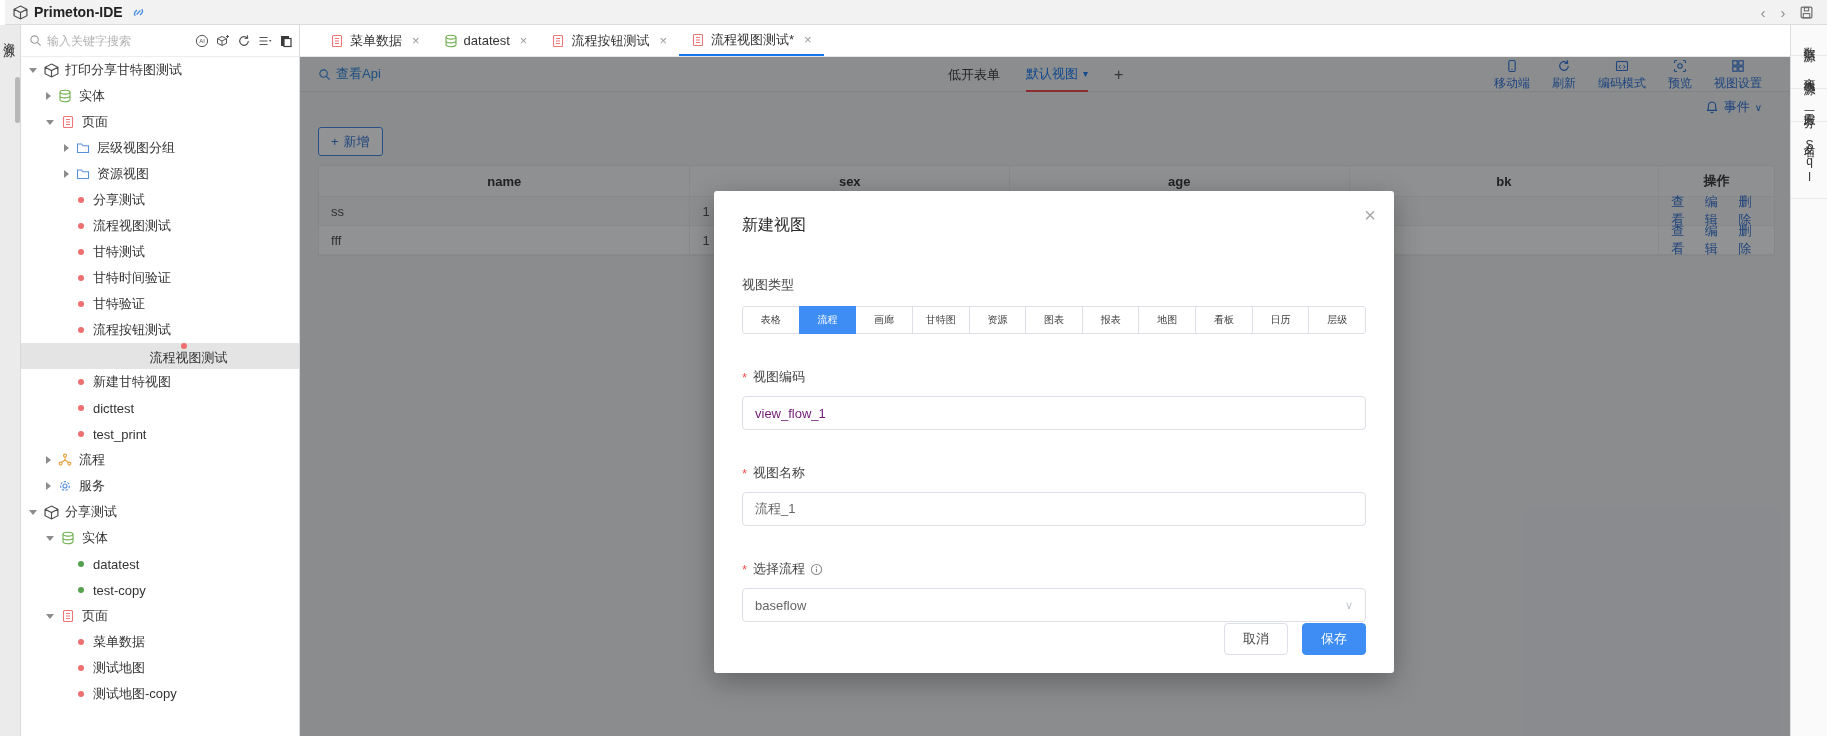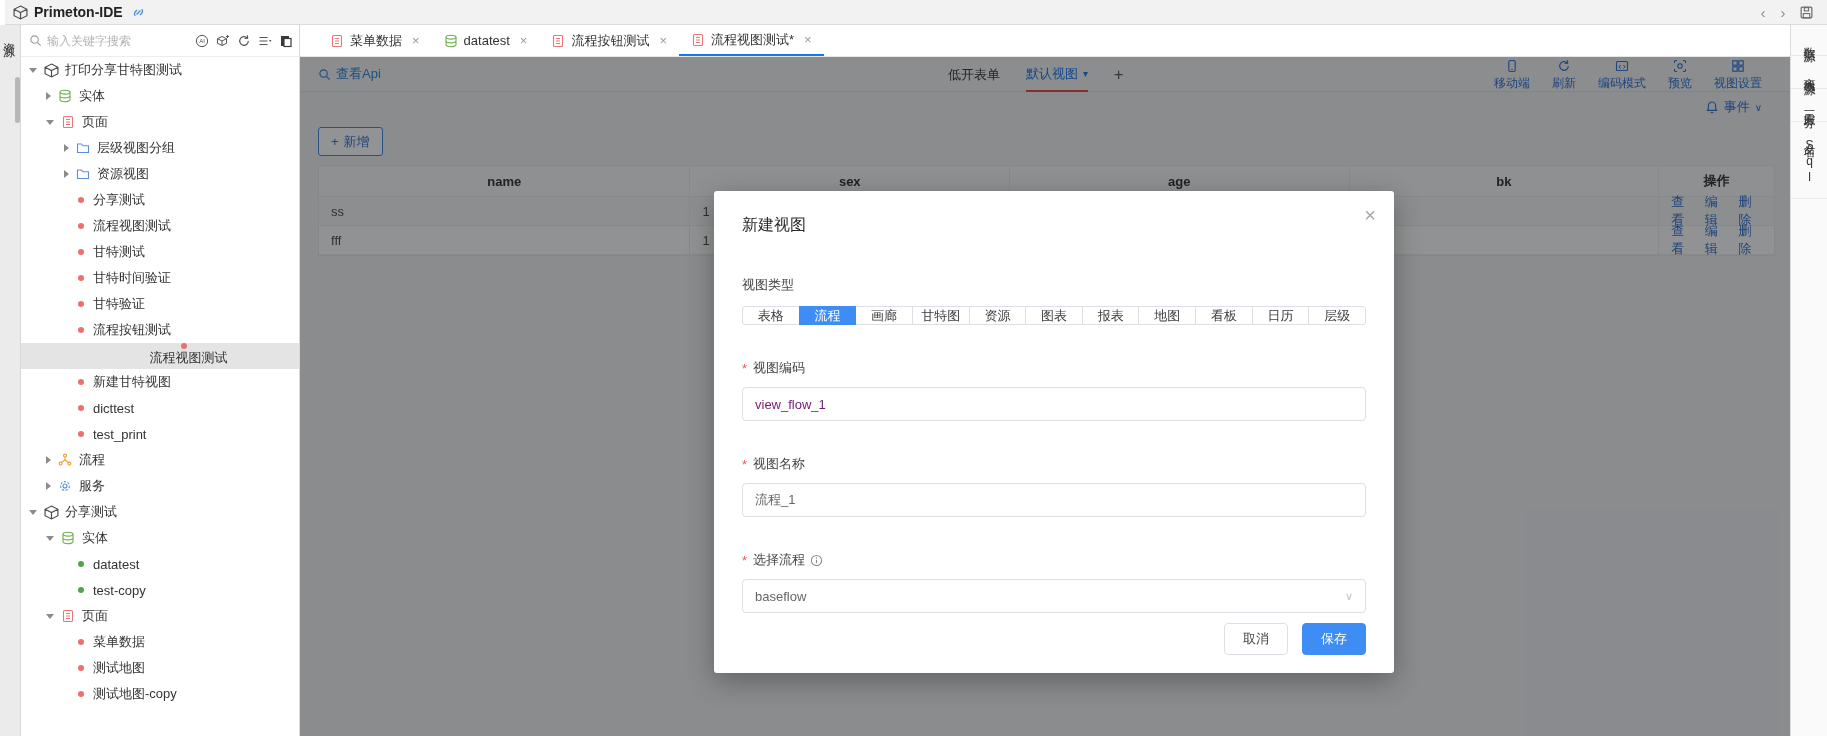--- a/index.html
+++ b/index.html
@@ -89,22 +89,22 @@
 
   
   .modal { position:absolute; left:714px; top:191px; width:680px; height:482px; background:#fff; border-radius:3px;
            box-shadow:0 8px 28px rgba(0,0,0,.3); z-index:10; padding:24px 28px; }
   .modal-title { font-size:16px; color:#2b2b2b; }
   .modal-close { position:absolute; top:14px; right:18px; font-size:20px; color:#a6a6a6; cursor:pointer; line-height:1; }
   .form-label { margin-top:34px; font-size:13px; color:#444; display:flex; align-items:center; gap:5px; }
   .form-label.first { margin-top:40px; }
   .req { color:#f25555; margin-right:1px; }
   .type-row { margin-top:12px; display:flex; }
-  .type-btn { flex:1; height:19px; display:flex; align-items:center; justify-content:center; background:#fff;
-              border:1px solid #dcdfe6; margin-left:-1px; font-size:13px; color:#3c3c3c; cursor:pointer; position:relative; }
+  .type-btn { flex:1; height:28px; display:flex; align-items:center; justify-content:center; background:#fff;
+              border:1px solid #dcdfe6; margin-left:-1px; font-size:10px; color:#3c3c3c; cursor:pointer; position:relative; }
   .type-btn:first-child { margin-left:0; border-radius:3px 0 0 3px; }
   .type-btn:last-child { border-radius:0 3px 3px 0; }
   .type-btn.active { background:#3d8df5; border-color:#3d8df5; color:#fff; z-index:1; }
   .txt-input { margin-top:10px; width:100%; height:34px; border:1px solid #dcdfe6; border-radius:4px; padding:0 12px;
                font-size:13px; color:#701a75; outline:none; background:#fff; }
   .txt-input.dark { color:#666; }
   .select { margin-top:10px; width:100%; height:34px; border:1px solid #dcdfe6; border-radius:4px; padding:0 12px;
             display:flex; align-items:center; justify-content:space-between; color:#666; cursor:pointer; }
   .select .cd { color:#bfc4cc; font-size:11px; }
   .info-ic { color:#8c8c8c; }

